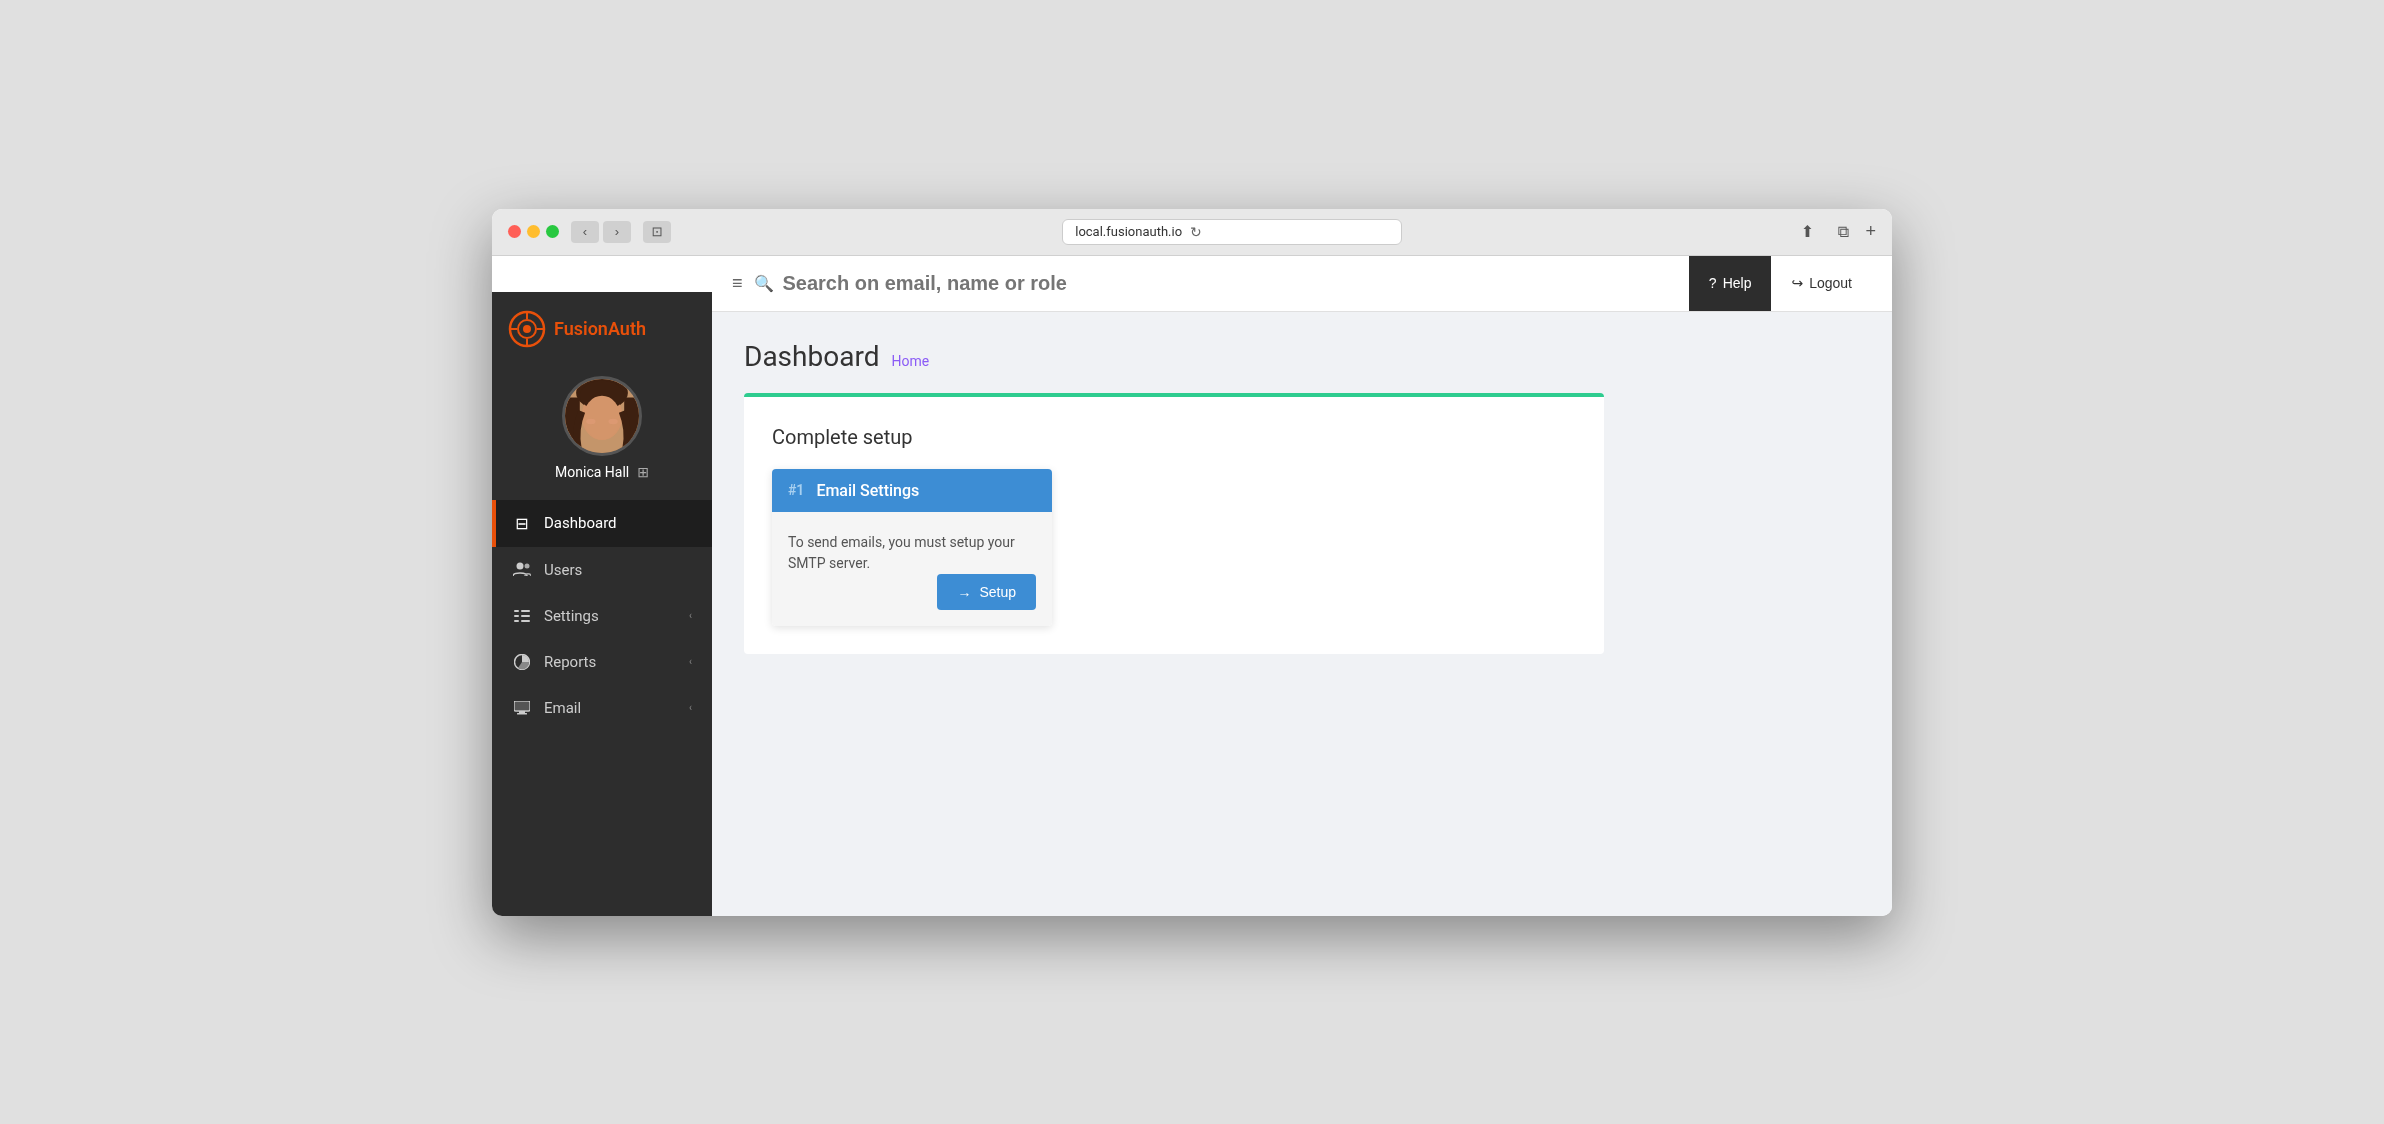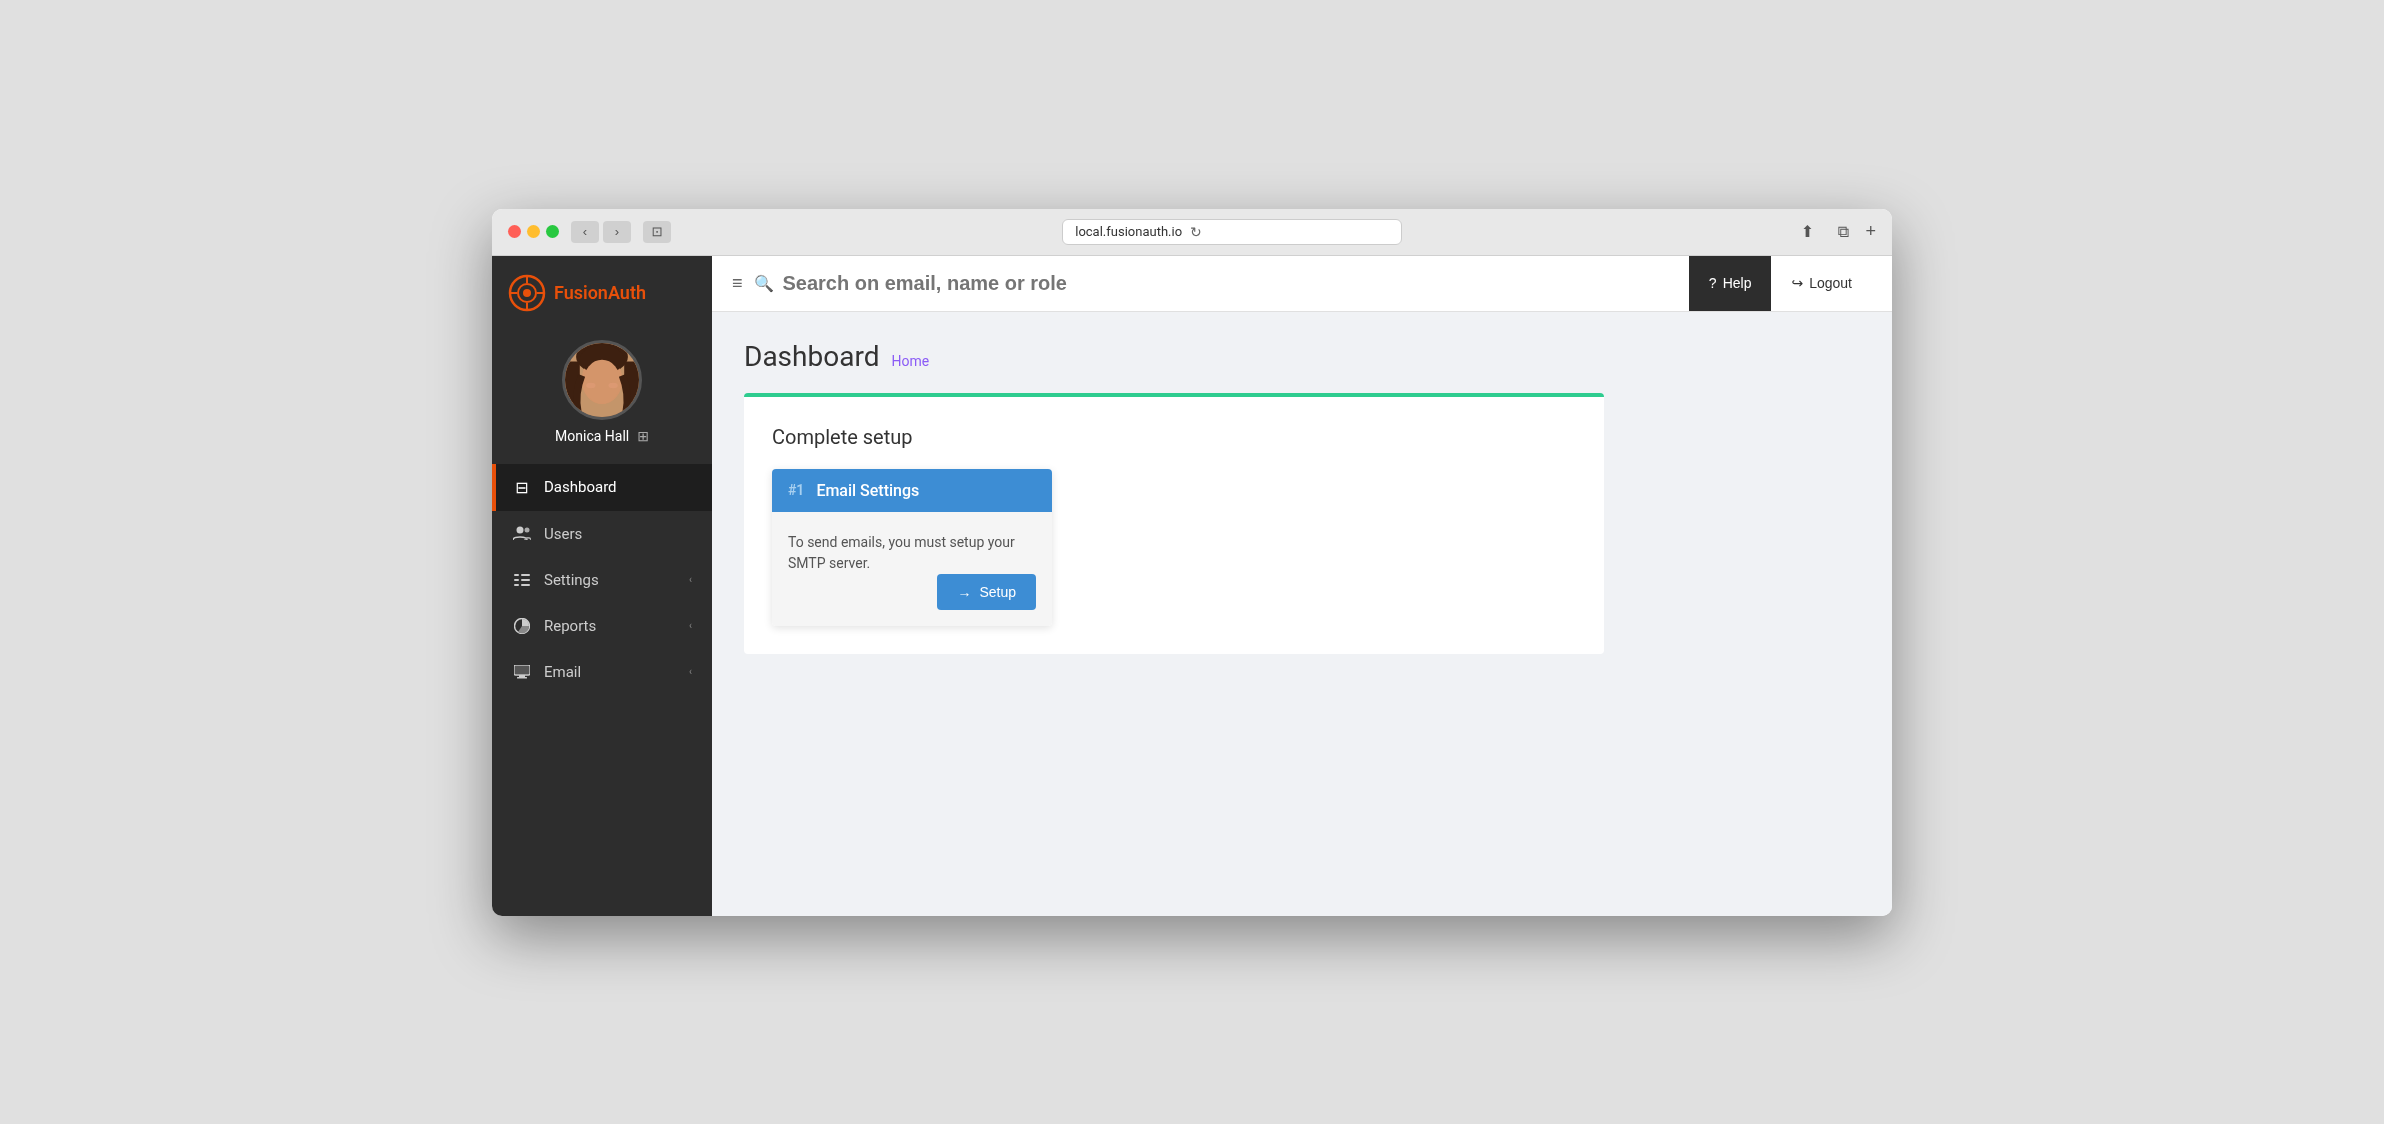--- a/index.html
+++ b/index.html
@@ -119,20 +119,21 @@
       max-height: 660px;
     }
 
     
     .sidebar {
       width: 220px;
       background: #2d2d2d;
       display: flex;
       flex-direction: column;
       flex-shrink: 0;
+      margin-top: 36px;
     }
     .sidebar-logo {
       padding: 18px 16px 12px;
       display: flex;
       align-items: center;
       gap: 8px;
     }
     .logo-text {
       font-size: 18px;
       font-weight: 600;

